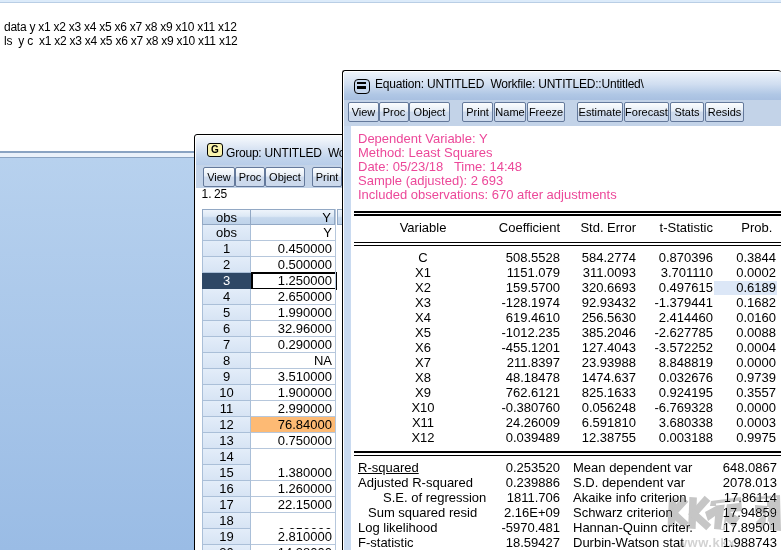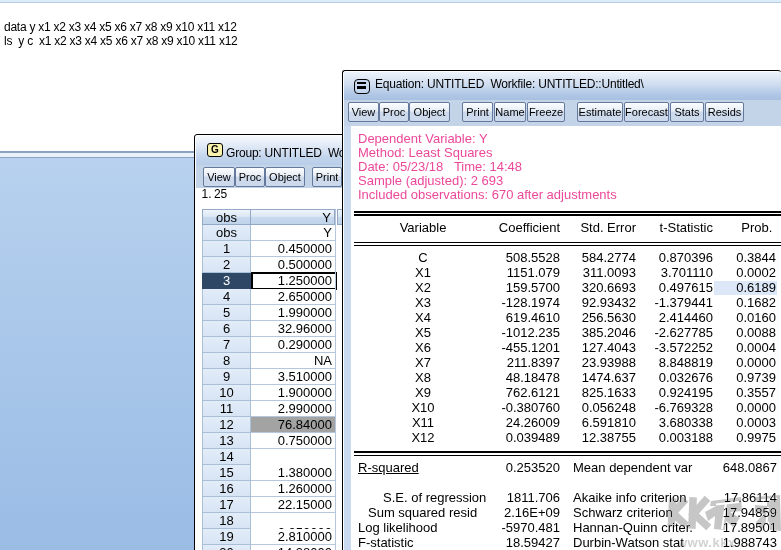--- a/index.html
+++ b/index.html
@@ -58,21 +58,21 @@
 <div class="abs" style="left:50px;top:128px;width:84px;height:16px;background:#fff;border-bottom:1px solid #b6c7dc;text-align:right;line-height:15px;padding-right:3px;">0.290000</div>
 <div class="abs" style="left:1px;top:144px;width:49px;height:16px;background:linear-gradient(#e3edf9,#d7e4f4);border:1px solid #aabfd8;border-top:none;text-align:center;line-height:15px;">8</div>
 <div class="abs" style="left:50px;top:144px;width:84px;height:16px;background:#fff;border-bottom:1px solid #b6c7dc;text-align:right;line-height:15px;padding-right:3px;">NA</div>
 <div class="abs" style="left:1px;top:160px;width:49px;height:16px;background:linear-gradient(#e3edf9,#d7e4f4);border:1px solid #aabfd8;border-top:none;text-align:center;line-height:15px;">9</div>
 <div class="abs" style="left:50px;top:160px;width:84px;height:16px;background:#fff;border-bottom:1px solid #b6c7dc;text-align:right;line-height:15px;padding-right:3px;">3.510000</div>
 <div class="abs" style="left:1px;top:176px;width:49px;height:16px;background:linear-gradient(#e3edf9,#d7e4f4);border:1px solid #aabfd8;border-top:none;text-align:center;line-height:15px;">10</div>
 <div class="abs" style="left:50px;top:176px;width:84px;height:16px;background:#fff;border-bottom:1px solid #b6c7dc;text-align:right;line-height:15px;padding-right:3px;">1.900000</div>
 <div class="abs" style="left:1px;top:192px;width:49px;height:16px;background:linear-gradient(#e3edf9,#d7e4f4);border:1px solid #aabfd8;border-top:none;text-align:center;line-height:15px;">11</div>
 <div class="abs" style="left:50px;top:192px;width:84px;height:16px;background:#fff;border-bottom:1px solid #b6c7dc;text-align:right;line-height:15px;padding-right:3px;">2.990000</div>
 <div class="abs" style="left:1px;top:208px;width:49px;height:16px;background:linear-gradient(#e3edf9,#d7e4f4);border:1px solid #aabfd8;border-top:none;text-align:center;line-height:15px;">12</div>
-<div class="abs" style="left:50px;top:208px;width:84px;height:16px;background:#a3a3a3;border-bottom:1px solid #b6c7dc;text-align:right;line-height:15px;padding-right:3px;">76.84000</div>
+<div class="abs" style="left:50px;top:208px;width:84px;height:16px;background:#fdba74;border-bottom:1px solid #b6c7dc;text-align:right;line-height:15px;padding-right:3px;">76.84000</div>
 <div class="abs" style="left:1px;top:224px;width:49px;height:16px;background:linear-gradient(#e3edf9,#d7e4f4);border:1px solid #aabfd8;border-top:none;text-align:center;line-height:15px;">13</div>
 <div class="abs" style="left:50px;top:224px;width:84px;height:16px;background:#fff;border-bottom:1px solid #b6c7dc;text-align:right;line-height:15px;padding-right:3px;">0.750000</div>
 <div class="abs" style="left:1px;top:240px;width:49px;height:16px;background:linear-gradient(#e3edf9,#d7e4f4);border:1px solid #aabfd8;border-top:none;text-align:center;line-height:15px;">14</div>
 <div class="abs" style="left:50px;top:240px;width:84px;height:16px;background:#fff;border-bottom:1px solid #b6c7dc;text-align:right;line-height:15px;padding-right:3px;margin-top:29px;">1.060000</div>
 <div class="abs" style="left:1px;top:256px;width:49px;height:16px;background:linear-gradient(#e3edf9,#d7e4f4);border:1px solid #aabfd8;border-top:none;text-align:center;line-height:15px;">15</div>
 <div class="abs" style="left:50px;top:256px;width:84px;height:16px;background:#fff;border-bottom:1px solid #b6c7dc;text-align:right;line-height:15px;padding-right:3px;">1.380000</div>
 <div class="abs" style="left:1px;top:272px;width:49px;height:16px;background:linear-gradient(#e3edf9,#d7e4f4);border:1px solid #aabfd8;border-top:none;text-align:center;line-height:15px;">16</div>
 <div class="abs" style="left:50px;top:272px;width:84px;height:16px;background:#fff;border-bottom:1px solid #b6c7dc;text-align:right;line-height:15px;padding-right:3px;">1.260000</div>
 <div class="abs" style="left:1px;top:288px;width:49px;height:16px;background:linear-gradient(#e3edf9,#d7e4f4);border:1px solid #aabfd8;border-top:none;text-align:center;line-height:15px;">17</div>
 <div class="abs" style="left:50px;top:288px;width:84px;height:16px;background:#fff;border-bottom:1px solid #b6c7dc;text-align:right;line-height:15px;padding-right:3px;">22.15000</div>
@@ -123,20 +123,21 @@
 <div class="r" style="left:0;top:184.79999999999995px;width:438px;"><span class="num" style="left:39px;width:80px;text-align:center;">X4</span><span class="num" style="right:222px;width:90px;">619.4610</span><span class="num" style="right:146px;width:90px;">256.5630</span><span class="num" style="right:69px;width:90px;">2.414460</span><span class="num" style="right:6px;width:60px;">0.0160</span></div>
 <div class="r" style="left:0;top:199.79999999999995px;width:438px;"><span class="num" style="left:39px;width:80px;text-align:center;">X5</span><span class="num" style="right:222px;width:90px;">-1012.235</span><span class="num" style="right:146px;width:90px;">385.2046</span><span class="num" style="right:69px;width:90px;">-2.627785</span><span class="num" style="right:6px;width:60px;">0.0088</span></div>
 <div class="r" style="left:0;top:214.79999999999995px;width:438px;"><span class="num" style="left:39px;width:80px;text-align:center;">X6</span><span class="num" style="right:222px;width:90px;">-455.1201</span><span class="num" style="right:146px;width:90px;">127.4043</span><span class="num" style="right:69px;width:90px;">-3.572252</span><span class="num" style="right:6px;width:60px;">0.0004</span></div>
 <div class="r" style="left:0;top:229.79999999999995px;width:438px;"><span class="num" style="left:39px;width:80px;text-align:center;">X7</span><span class="num" style="right:222px;width:90px;">211.8397</span><span class="num" style="right:146px;width:90px;">23.93988</span><span class="num" style="right:69px;width:90px;">8.848819</span><span class="num" style="right:6px;width:60px;">0.0000</span></div>
 <div class="r" style="left:0;top:244.79999999999995px;width:438px;"><span class="num" style="left:39px;width:80px;text-align:center;">X8</span><span class="num" style="right:222px;width:90px;">48.18478</span><span class="num" style="right:146px;width:90px;">1474.637</span><span class="num" style="right:69px;width:90px;">0.032676</span><span class="num" style="right:6px;width:60px;">0.9739</span></div>
 <div class="r" style="left:0;top:259.79999999999995px;width:438px;"><span class="num" style="left:39px;width:80px;text-align:center;">X9</span><span class="num" style="right:222px;width:90px;">762.6121</span><span class="num" style="right:146px;width:90px;">825.1633</span><span class="num" style="right:69px;width:90px;">0.924195</span><span class="num" style="right:6px;width:60px;">0.3557</span></div>
 <div class="r" style="left:0;top:274.79999999999995px;width:438px;"><span class="num" style="left:39px;width:80px;text-align:center;">X10</span><span class="num" style="right:222px;width:90px;">-0.380760</span><span class="num" style="right:146px;width:90px;">0.056248</span><span class="num" style="right:69px;width:90px;">-6.769328</span><span class="num" style="right:6px;width:60px;">0.0000</span></div>
 <div class="r" style="left:0;top:289.79999999999995px;width:438px;"><span class="num" style="left:39px;width:80px;text-align:center;">X11</span><span class="num" style="right:222px;width:90px;">24.26009</span><span class="num" style="right:146px;width:90px;">6.591810</span><span class="num" style="right:69px;width:90px;">3.680338</span><span class="num" style="right:6px;width:60px;">0.0003</span></div>
 <div class="r" style="left:0;top:304.79999999999995px;width:438px;"><span class="num" style="left:39px;width:80px;text-align:center;">X12</span><span class="num" style="right:222px;width:90px;">0.039489</span><span class="num" style="right:146px;width:90px;">12.38755</span><span class="num" style="right:69px;width:90px;">0.003188</span><span class="num" style="right:6px;width:60px;">0.9975</span></div>
 <div class="r" style="left:0;top:334.59999999999997px;width:438px;"><span class="abs" style="left:14px;text-decoration:underline;">R-squared</span><span class="num" style="right:222px;width:90px;">0.253520</span><span class="abs" style="left:229px;">Mean dependent var</span><span class="num" style="right:5px;width:90px;">648.0867</span></div>
+<div class="r" style="left:0;top:349.59999999999997px;width:438px;"><span class="abs" style="left:14px;">Adjusted R-squared</span><span class="num" style="right:222px;width:90px;">0.239886</span><span class="abs" style="left:229px;">S.D. dependent var</span><span class="num" style="right:5px;width:90px;">2078.013</span></div>
 <div class="r" style="left:0;top:364.59999999999997px;width:438px;"><span class="abs" style="left:14px;margin-left:25px;">S.E. of regression</span><span class="num" style="right:222px;width:90px;">1811.706</span><span class="abs" style="left:229px;">Akaike info criterion</span><span class="num" style="right:5px;width:90px;">17.86114</span></div>
 <div class="r" style="left:0;top:379.6px;width:438px;"><span class="abs" style="left:24px;">Sum squared resid</span><span class="num" style="right:222px;width:90px;">2.16E+09</span><span class="abs" style="left:229px;">Schwarz criterion</span><span class="num" style="right:5px;width:90px;">17.94859</span></div>
 <div class="r" style="left:0;top:394.6px;width:438px;"><span class="abs" style="left:14px;">Log likelihood</span><span class="num" style="right:222px;width:90px;">-5970.481</span><span class="abs" style="left:229px;">Hannan-Quinn criter.</span><span class="num" style="right:5px;width:90px;">17.89501</span></div>
 <div class="r" style="left:0;top:409.6px;width:438px;"><span class="abs" style="left:14px;">F-statistic</span><span class="num" style="right:222px;width:90px;">18.59427</span><span class="abs" style="left:229px;">Durbin-Watson stat</span><span class="num" style="right:5px;width:90px;">1.988743</span></div>
 </div>
 </div>
 <svg class="abs" style="left:660px;top:485px;z-index:99;mix-blend-mode:darken;" width="121" height="65" viewBox="0 0 121 65">
 <g stroke="#c6c6c6" stroke-width="7.5" stroke-linecap="square" fill="none">
 <line x1="12.5" y1="17" x2="11.5" y2="38"></line>
       <line x1="13" y1="28" x2="23" y2="17"></line>

